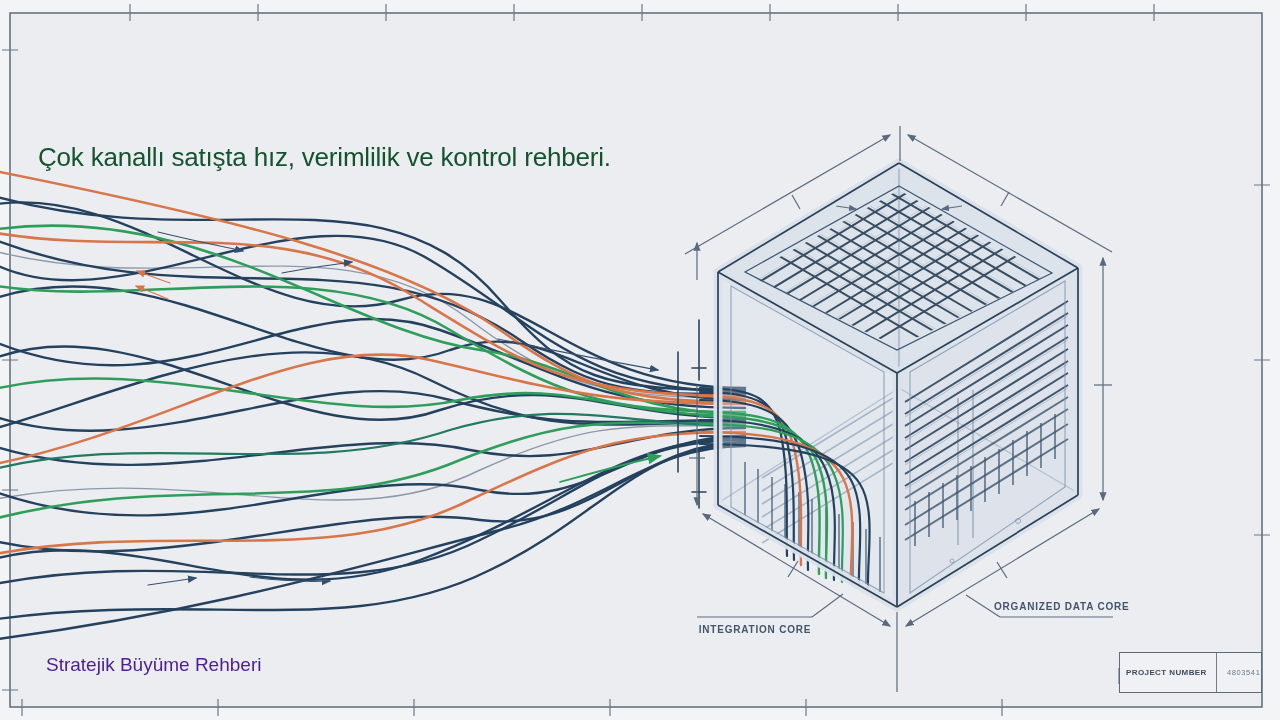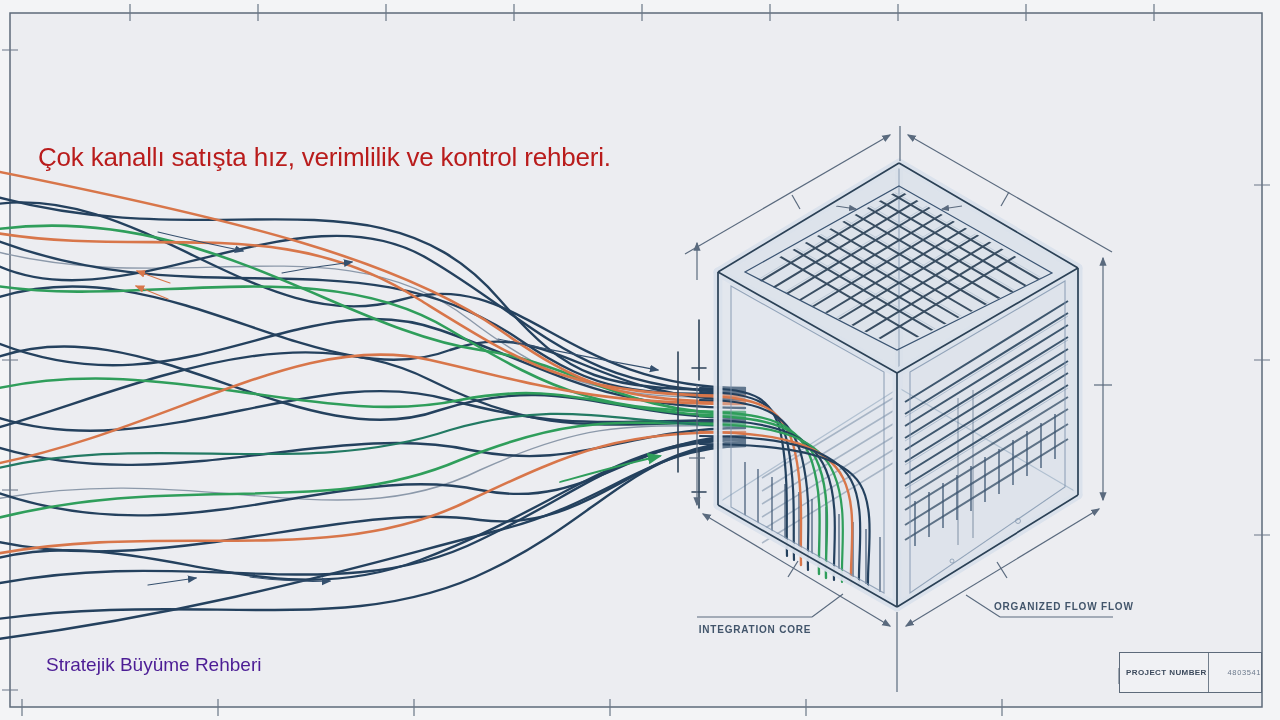--- a/index.html
+++ b/index.html
@@ -3,33 +3,33 @@
 <meta charset="utf-8">
 <style>
   html,body{margin:0;padding:0;background:#f3f4f6;}
   .stage{position:relative;width:1280px;height:720px;overflow:hidden;
          font-family:"Liberation Sans","DejaVu Sans",sans-serif;background:#f3f4f6;}
   svg.art{position:absolute;left:0;top:0;z-index:1;}
   .txt{position:absolute;z-index:2;color:#20344c;}
   .title{left:38px;top:30px;width:1215px;font-size:42px;line-height:1.17;
          font-weight:bold;letter-spacing:-0.5px;color:#20344c;white-space:nowrap;}
   .subtitle{left:38px;top:142px;width:900px;font-size:26px;font-weight:normal;
-            color:#b91c1c;letter-spacing:-0.2px;}
+            color:#14532d;letter-spacing:-0.2px;}
   .tagline{left:46px;top:654px;font-size:19px;color:#4c1d95;}
   .calloutlabel{font-size:10px;font-weight:bold;letter-spacing:0.8px;
             color:#42556b;text-align:center;white-space:nowrap;}
   .lbl-left{left:688px;top:601px;width:134px;margin-top:23px;}
   .lbl-right{left:994px;top:601px;width:126px;}
   .titleblock{position:absolute;z-index:2;left:1119px;top:652px;width:143px;height:41px;
       border:1px solid #5d6a7a;box-sizing:border-box;display:flex;align-items:center;
       background:rgba(243,244,246,0.6);}
   .tb-label{width:90px;padding-left:6px;font-size:8px;letter-spacing:0.4px;
       color:#3c4a5c;font-weight:bold;}
   .tb-value{flex:1;border-left:1px solid #5d6a7a;height:100%;display:flex;
-      align-items:center;padding-left:19px;font-size:7.5px;letter-spacing:0.6px;
+      align-items:center;padding-left:10px;font-size:7.5px;letter-spacing:0.6px;
       color:#55657a;opacity:0.85;text-align:center;}
 </style>
 </head>
 <body>
 
 <div class="stage">
 
 <svg class="art" width="1280" height="720" viewBox="0 0 1280 720">
   <defs>
     <marker id="mN" viewBox="0 0 10 10" refX="8.5" refY="5" markerWidth="8" markerHeight="8" orient="auto-start-reverse">
@@ -216,19 +216,19 @@
     </g>
   </g>
 </svg>
 
   <div class="txt title">
   </div>
   <div class="txt subtitle">Çok kanallı satışta hız, verimlilik ve kontrol rehberi.</div>
   <div class="txt tagline">Stratejik Büyüme Rehberi</div>
 
   <div class="txt calloutlabel lbl-left">INTEGRATION CORE</div>
-  <div class="txt calloutlabel lbl-right">ORGANIZED FLOW FLOW</div>
+  <div class="txt calloutlabel lbl-right">ORGANIZED DATA CORE</div>
 
   <div class="titleblock">
     <div class="tb-label">PROJECT NUMBER</div>
     <div class="tb-value">4803541</div>
   </div>
 </div>
 
 </body></html>

